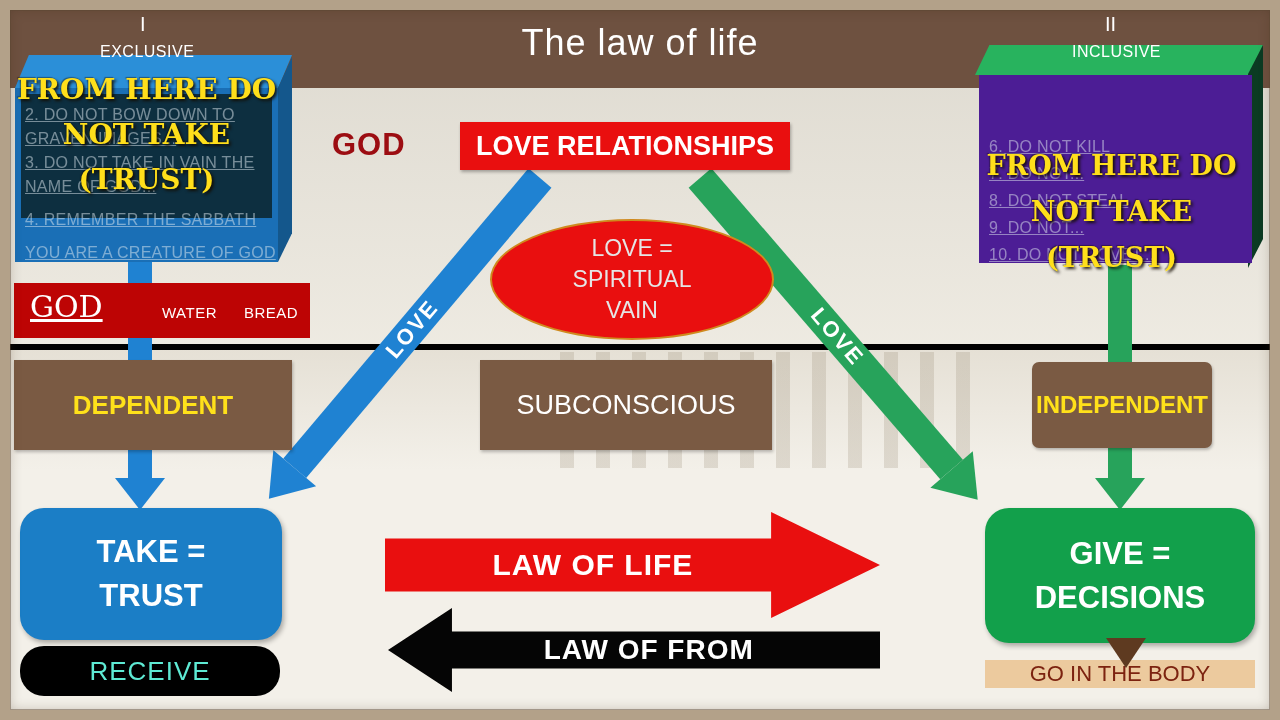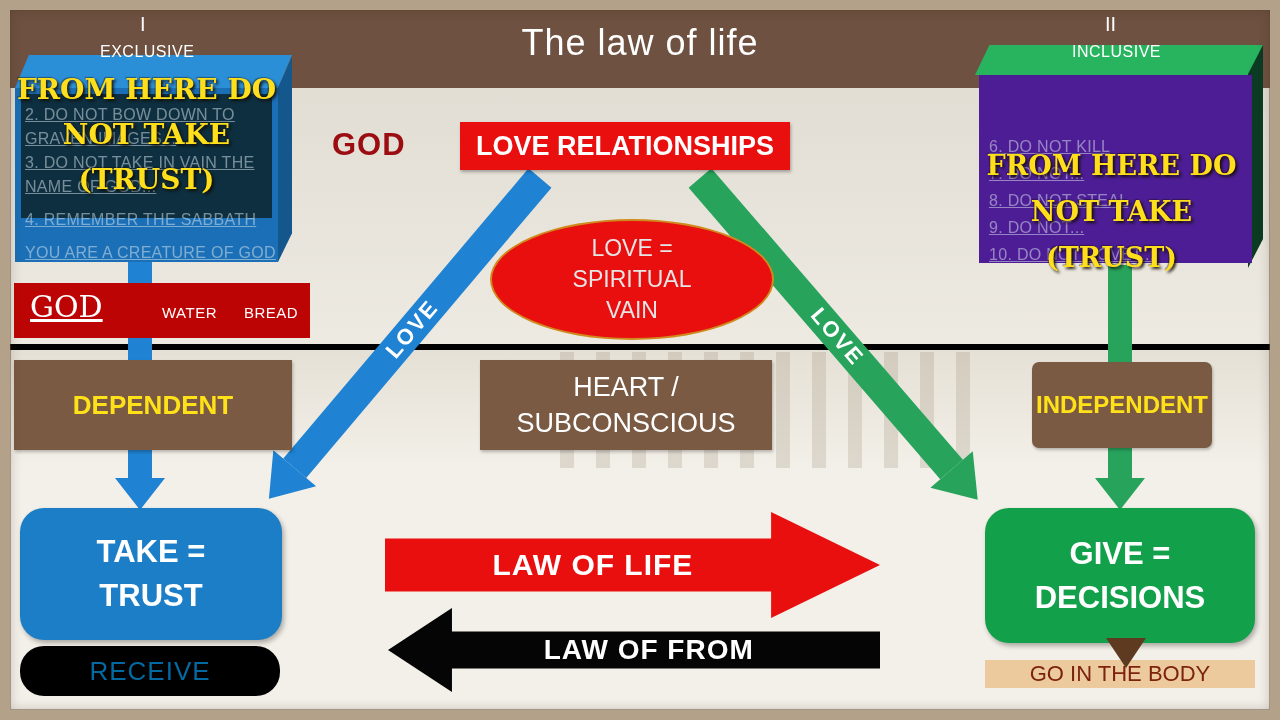--- a/index.html
+++ b/index.html
@@ -103,21 +103,21 @@
   .ellipse{position:absolute;left:490px;top:219px;width:280px;height:117px;background:#e90f0f;
            border:2px solid #cf8a1e;border-radius:50%;display:flex;flex-direction:column;align-items:center;
            justify-content:center;color:#e5e5e5;font-size:23px;line-height:31px;z-index:4;}
 
   
   .takebox{position:absolute;left:20px;top:508px;width:262px;height:132px;background:#1b7ec6;
            border-radius:24px;display:flex;flex-direction:column;align-items:center;justify-content:center;
            color:#fff;font-weight:bold;font-size:31px;line-height:44px;z-index:4;
            box-shadow:2px 3px 5px rgba(0,0,0,.3);}
   .receive{position:absolute;left:20px;top:646px;width:260px;height:50px;background:#000;display:flex;
-           align-items:center;justify-content:center;color:#0369a1;font-size:26px;z-index:4;letter-spacing:1px;border-radius:24px;}
+           align-items:center;justify-content:center;color:#5eead4;font-size:26px;z-index:4;letter-spacing:1px;border-radius:24px;}
 
   
   .givebox{position:absolute;left:985px;top:508px;width:270px;height:135px;background:#12a04b;
            border-radius:24px;display:flex;flex-direction:column;align-items:center;justify-content:center;
            color:#fff;font-weight:bold;font-size:31px;line-height:44px;z-index:4;
            box-shadow:2px 3px 5px rgba(0,0,0,.3);}
   .brown-arrow{position:absolute;left:1106px;top:638px;width:0;height:0;border-left:20px solid transparent;
                border-right:20px solid transparent;border-top:30px solid #5e3a20;z-index:5;}
   .gobody{position:absolute;left:985px;top:660px;width:270px;height:28px;background:#ecca9e;display:flex;
           align-items:center;justify-content:center;color:#7c2310;font-size:22px;z-index:4;}
@@ -205,21 +205,20 @@
   <div class="loverel">LOVE RELATIONSHIPS</div>
 
   <div class="ellipse">
     <div>LOVE =</div>
     <div>SPIRITUAL</div>
     <div>VAIN</div>
   </div>
 
   <div class="brownbox dependent">DEPENDENT</div>
   <div class="brownbox heart">
-    <div>HEART /</div>
     <div>SUBCONSCIOUS</div>
   </div>
   <div class="brownbox independent">INDEPENDENT</div>
 
   <div class="takebox">
     <div>TAKE =</div>
     <div>TRUST</div>
   </div>
   <div class="receive">RECEIVE</div>
 

